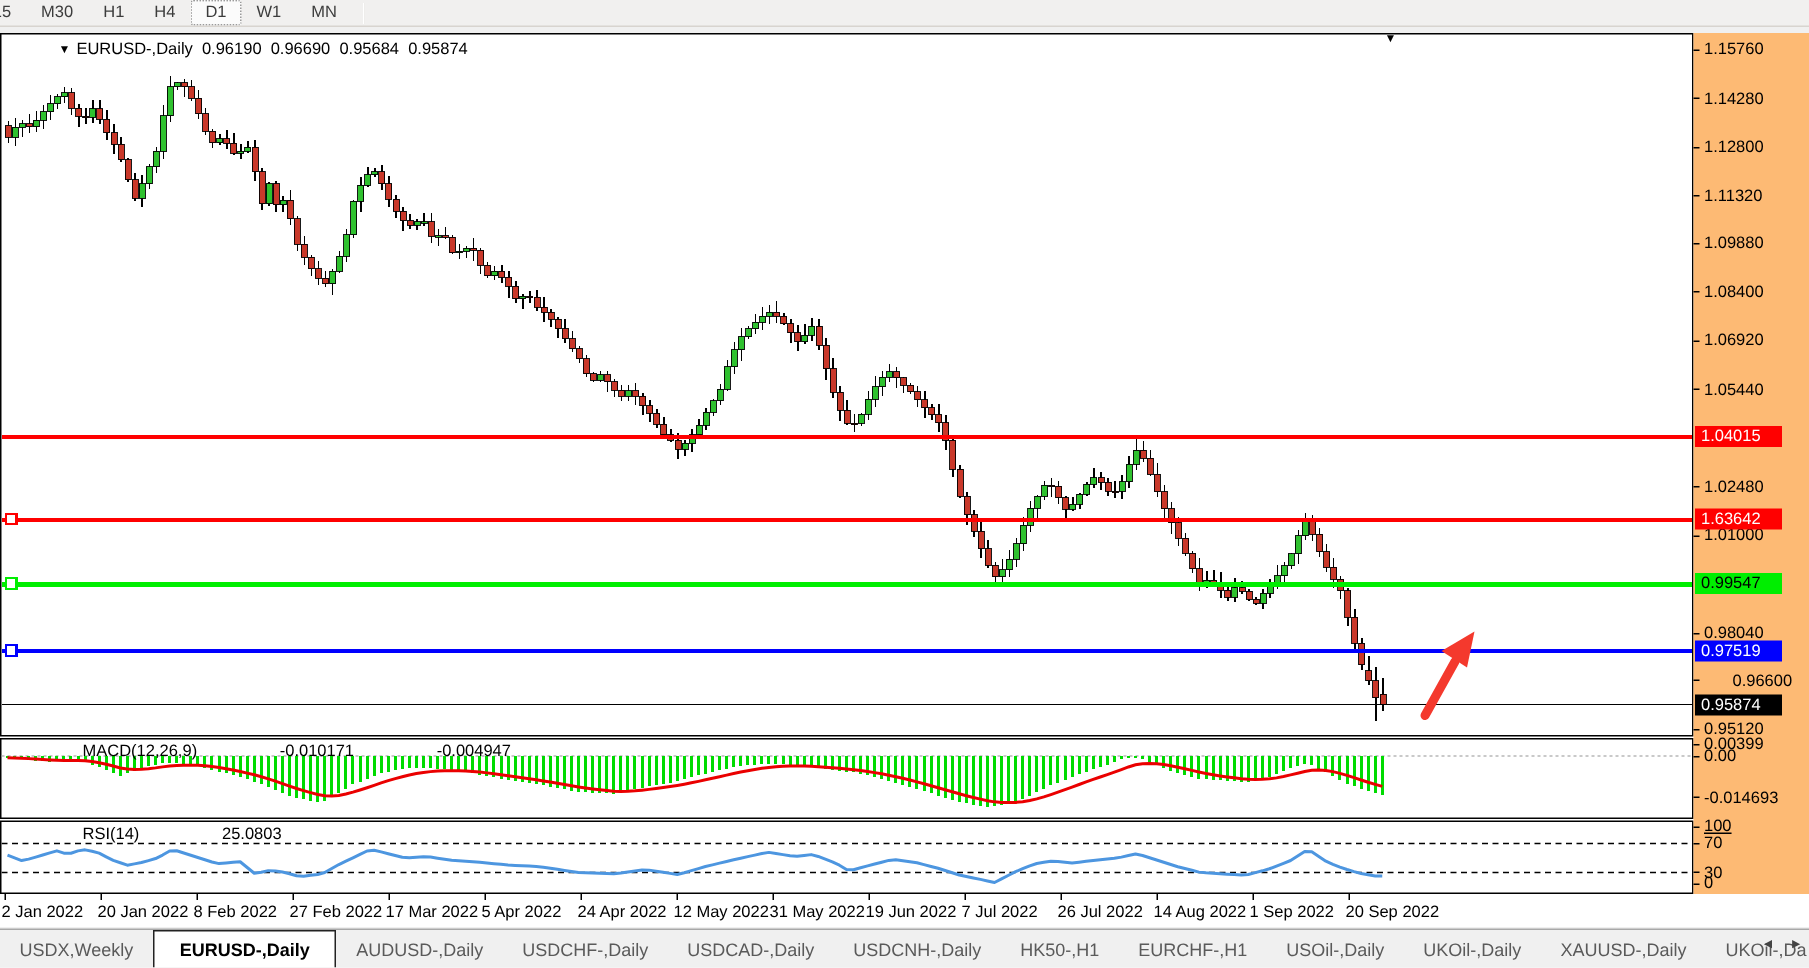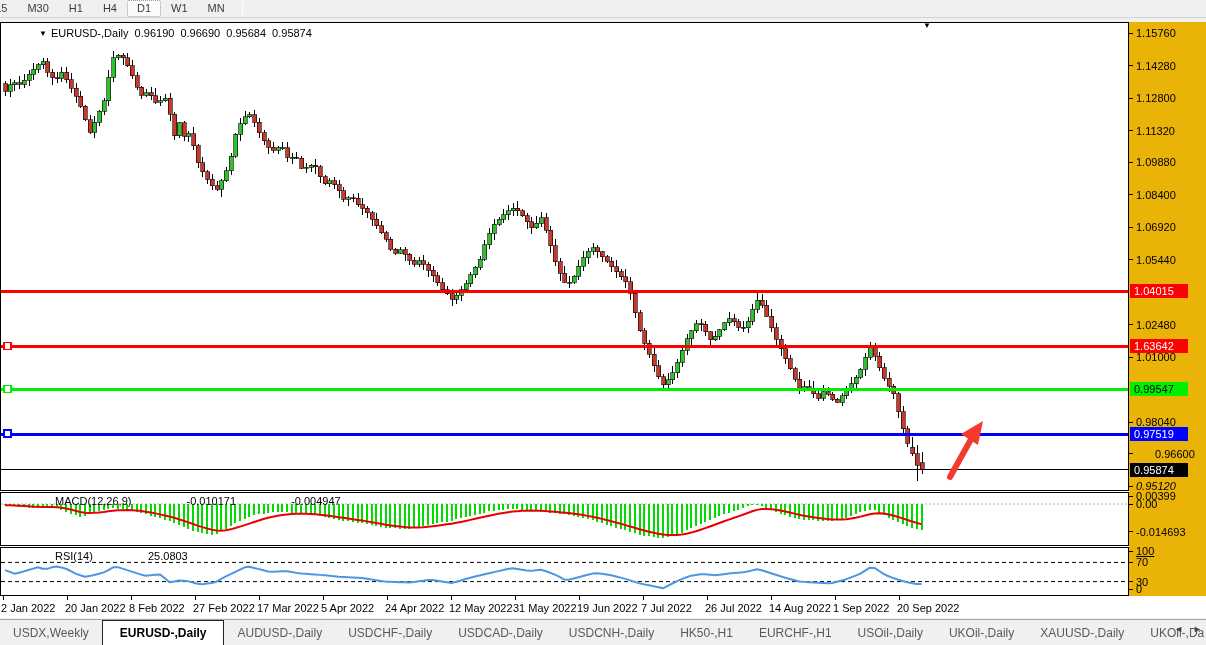--- a/index.html
+++ b/index.html
@@ -31,21 +31,21 @@
   .pane svg { position:absolute; left:0; top:0; }
   #chart-title {
     position:absolute; left:7px; top:4px; color:#000; white-space:nowrap; z-index:5;margin-left:31px;
   }
   #chart-title .tri { font-size:8px; vertical-align:1px; margin-right:4px; }
   #chart-title span { margin-right:3px; }
   #shift-marker { position:absolute; top:-1px; left:922px; font-size:8px; color:#000; line-height:8px; z-index:6; }
   .ind-label { position:absolute; left:6px; top:2px; white-space:nowrap; z-index:5; color:#000; }
   .ind-label span { margin-right:4px;padding-left:48px; }
   
-  #axis-col { position:absolute; left:1129px; top:0; width:77px; height:574px; background:#eab308; }
+  #axis-col { position:absolute; left:1129px; top:0; width:77px; height:574px; background:#fdba74; }
   .ax-label { position:absolute; left:7px; white-space:nowrap; color:#000; }
   .ax-tick  { position:absolute; left:0; width:4px; height:1px; background:#000; }
   .ax-badge {
     position:absolute; left:1px; height:14px; line-height:14px;
     padding:0 4px; min-width:58px; white-space:nowrap;
   }
   
   #date-axis { position:absolute; left:0; top:574px; width:1206px; height:22px; background:#ffffff; }
   .d-tick  { position:absolute; top:0; width:1px; height:4px; background:#000; }
   .d-label { position:absolute; top:6px; white-space:nowrap; color:#000; }
@@ -748,21 +748,21 @@
       <div class="ax-label" style="top: 231.627px;">1.05440</div>
       <div class="ax-tick" style="top: 302.129px;"></div>
       <div class="ax-label" style="top: 296.629px;">1.02480</div>
       <div class="ax-tick" style="top: 334.63px;"></div>
       <div class="ax-label" style="top: 329.13px;">1.01000</div>
       <div class="ax-tick" style="top: 399.631px;"></div>
       <div class="ax-label" style="top: 394.131px;">0.98040</div>
       <div class="ax-tick" style="top: 431.254px;"></div>
       <div class="ax-label" style="top: 425.754px; margin-left: 19px;">0.96600</div>
       <div class="ax-tick" style="top: 463.754px;"></div>
-      <div class="ax-label" style="top: 458.254px; font-style: italic;">0.95120</div>
+      <div class="ax-label" style="top: 458.254px;">0.95120</div>
       <div class="ax-badge" style="top: 261.92px; background: rgb(255, 0, 0); color: rgb(255, 255, 255);">1.04015</div>
       <div class="ax-badge" style="top: 317.106px; background: rgb(255, 0, 0); color: rgb(255, 255, 255);">1.63642</div>
       <div class="ax-badge" style="top: 360.037px; background: rgb(0, 238, 0); color: rgb(0, 0, 0);">0.99547</div>
       <div class="ax-badge" style="top: 404.572px; background: rgb(0, 0, 255); color: rgb(255, 255, 255);">0.97519</div>
       <div class="ax-badge" style="top: 440.697px; background: rgb(0, 0, 0); color: rgb(255, 255, 255);">0.95874</div>
       <div class="ax-tick" style="top: 473.899px;"></div>
       <div class="ax-label" style="top: 468.399px;">0.00399</div>
       <div class="ax-tick" style="top: 481.5px;"></div>
       <div class="ax-label" style="top: 476px;">0.00</div>
       <div class="ax-tick" style="top: 509.49px;"></div>

